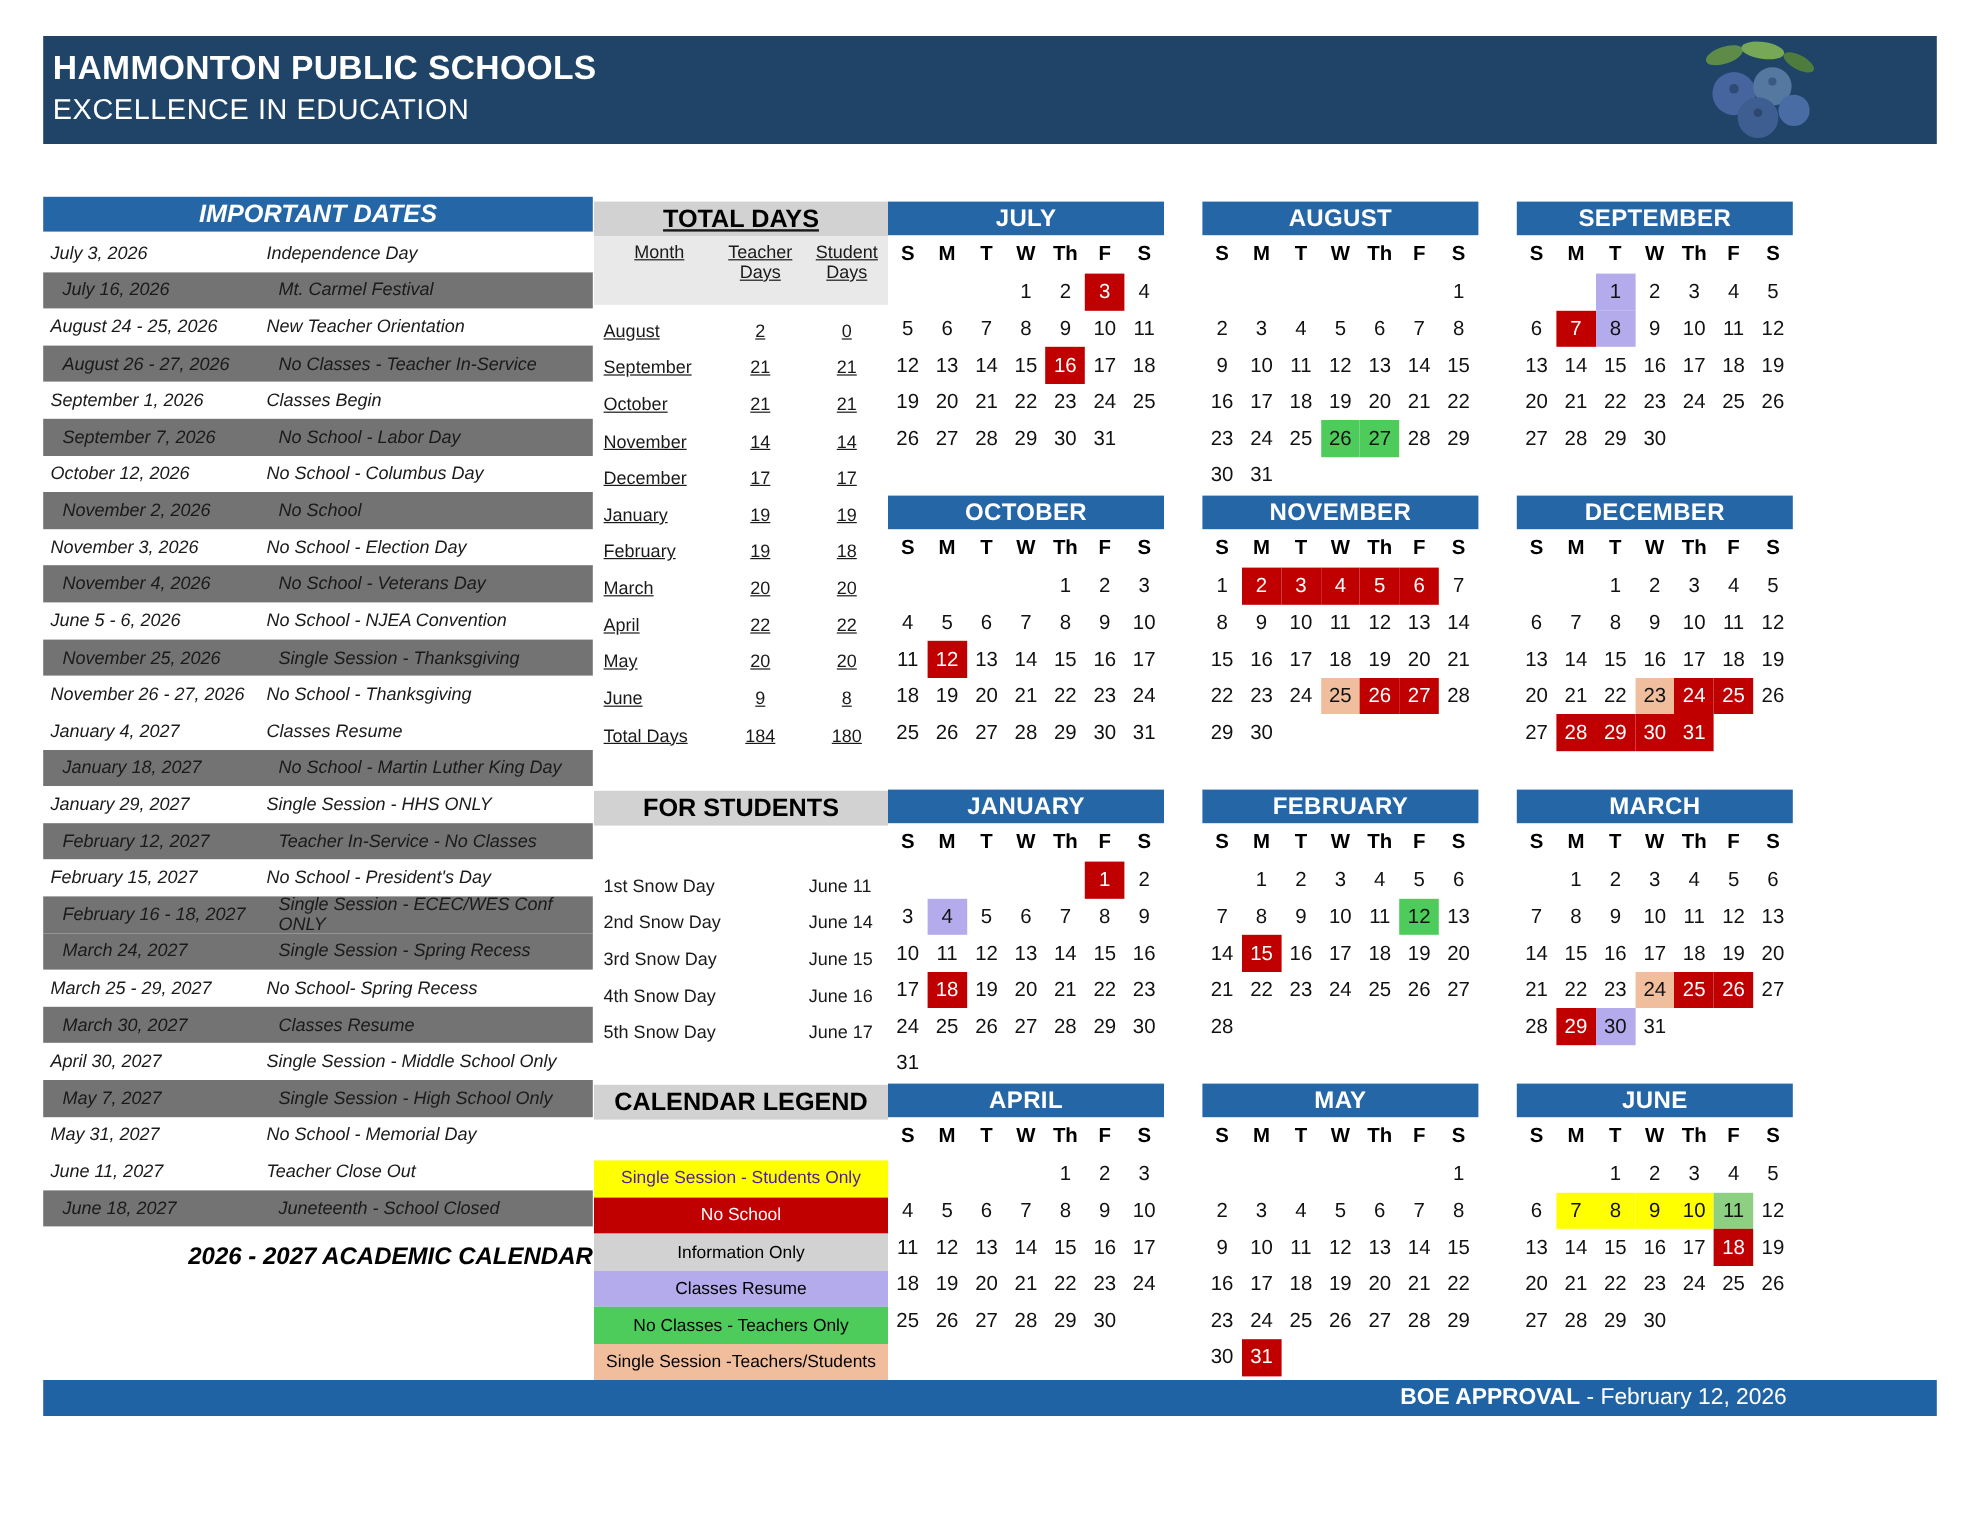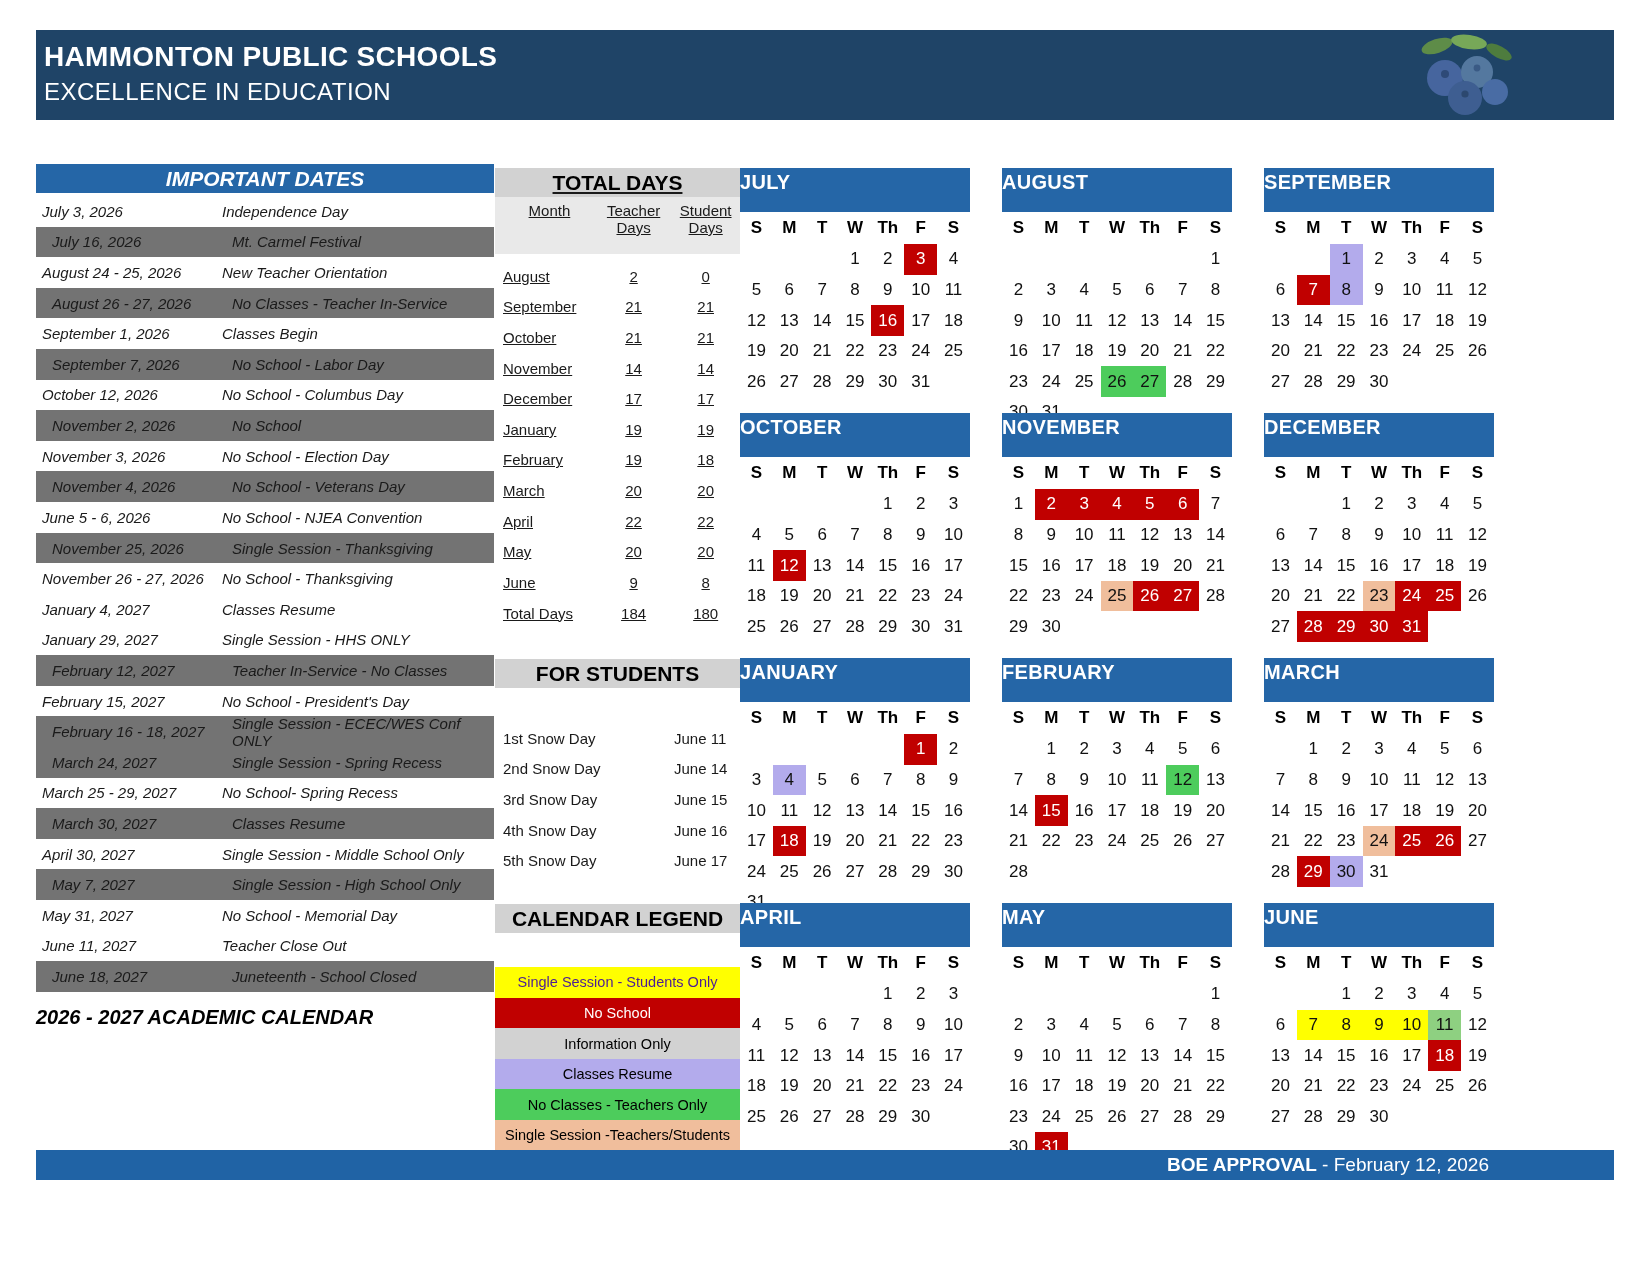--- a/index.html
+++ b/index.html
@@ -15,21 +15,21 @@
   .bar-blue{background:#2566A7;color:#fff;font-weight:700;font-size:21px;text-align:center;height:29px;line-height:29px;}
   .bar-gray{background:#D2D2D2;color:#000;font-weight:700;font-size:21px;text-align:center;height:29px;line-height:29px;}
 
   
   #important-dates{position:absolute;left:36px;top:164px;width:458px;font-style:italic;}
   #idates-rows{margin-top:3px;}
   .idate-row{height:30.62px;display:flex;align-items:center;font-size:15px;}
   .idate-row.alt{background:#737373;padding-left:10px;}
   .idate-row .d{width:180px;padding-left:6px;}
   .idate-row .e{flex:1;}
-  .acad-title{margin-top:14px;text-align:left;font-weight:700;font-size:20px;color:#000;}
+  .acad-title{margin-top:14px;text-align:right;font-weight:700;font-size:20px;color:#000;}
 
   
   #total-days{position:absolute;left:495px;top:168px;width:245px;text-decoration:underline;}
   .td-subheader{background:#E9E9E9;height:57px;display:flex;font-size:15px;padding-top:5px;box-sizing:border-box;color:#1a1a1a;}
   .td-subheader .m{width:96px;padding-left:8px;text-align:center;white-space:pre-line;}
   .td-subheader .t{width:78px;text-align:center;white-space:pre-line;}
   .td-subheader .s{width:71px;text-align:center;white-space:pre-line;}
   #td-rows{margin-top:7px;}
   .td-row{height:30.62px;display:flex;align-items:center;font-size:15px;}
   .td-row .m{width:96px;padding-left:8px;}
@@ -43,21 +43,21 @@
   .fs-row .l{width:171px;padding-left:8px;}
   .fs-row .v{flex:1;}
 
   
   #legend{position:absolute;left:495px;top:904px;width:245px;}
   #legend-items{margin-top:34px;}
   .legend-item{height:30.62px;display:flex;align-items:center;justify-content:center;font-size:14.5px;}
 
   
   .month{position:absolute;width:230px;}
-  .month-head{height:44px;background:#2566A7;color:#fff;font-weight:700;font-size:20px;line-height:28px;letter-spacing:.3px;}
+  .month-head{height:28px;background:#2566A7;color:#fff;font-weight:700;font-size:20px;text-align:center;line-height:28px;letter-spacing:.3px;}
   .weekdays{display:flex;height:32px;align-items:center;font-weight:700;font-size:17px;color:#000;}
   .weekdays span{width:32.857px;text-align:center;}
   .mrow{display:flex;height:30.62px;}
   .mcell{width:32.857px;display:flex;align-items:center;justify-content:center;font-size:17px;color:#111;}
 
   
   .page-footer{position:absolute;left:36px;top:1150px;width:1578px;height:30px;background:#2063A5;color:#fff;line-height:30px;text-align:right;padding-right:125px;box-sizing:border-box;font-size:19px;}
   .page-footer .b{font-weight:700;}
   .page-footer .r{white-space:pre;}
 </style>
@@ -133,20 +133,24 @@
         <span class="e">Single Session - Thanksgiving</span>
       </div>
       <div class="idate-row">
         <span class="d">November 26 - 27, 2026</span>
         <span class="e">No School - Thanksgiving</span>
       </div>
       <div class="idate-row">
         <span class="d">January 4, 2027</span>
         <span class="e">Classes Resume</span>
       </div>
+      <div class="idate-row alt">
+        <span class="d">January 18, 2027</span>
+        <span class="e">No School - Martin Luther King Day</span>
+      </div>
       <div class="idate-row">
         <span class="d">January 29, 2027</span>
         <span class="e">Single Session - HHS ONLY</span>
       </div>
       <div class="idate-row alt">
         <span class="d">February 12, 2027</span>
         <span class="e">Teacher In-Service - No Classes</span>
       </div>
       <div class="idate-row">
         <span class="d">February 15, 2027</span>

